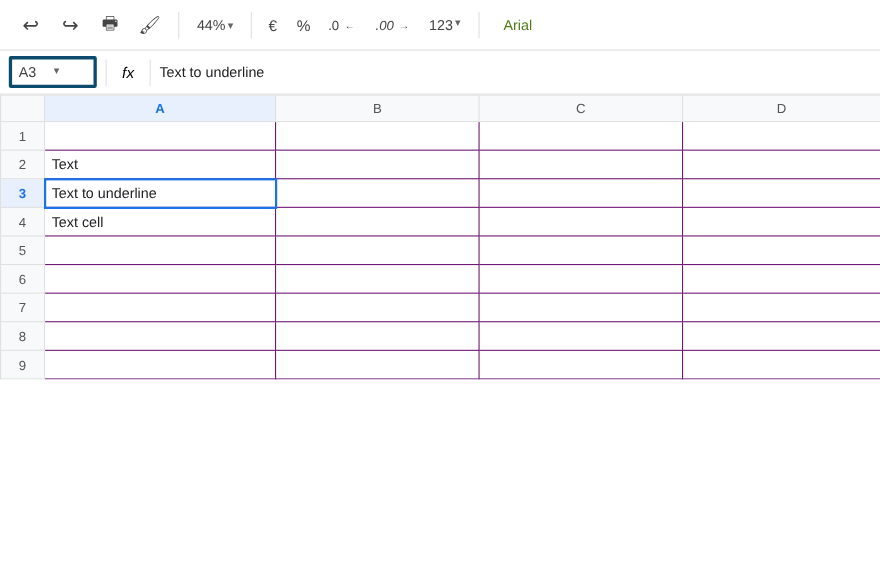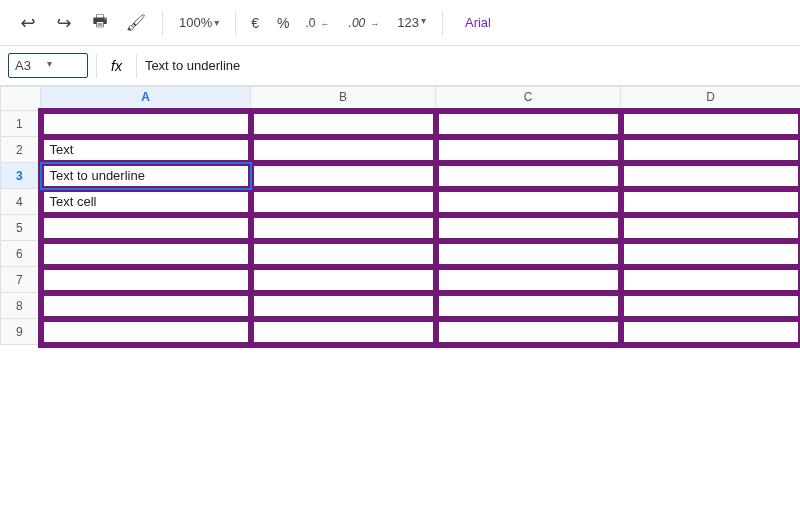--- a/index.html
+++ b/index.html
@@ -70,21 +70,21 @@
       cursor: pointer;
       padding: 4px 6px;
       border-radius: 4px;
       font-size: 13px;
       color: #444;
     }
     .font-name {
       display: flex;
       align-items: center;
       font-size: 13px;
-      color: #6d28d9;
+      color: #4d7c0f;
       cursor: pointer;
       padding: 4px 6px;
       border-radius: 4px;
       margin-left: 6px;
     }
 
     
     #formula-bar {
       display: flex;
       align-items: center;
@@ -95,21 +95,21 @@
     }
     .cell-ref {
       display: flex;
       align-items: flex-start;
       gap: 16px;
       min-width: 80px;
       font-size: 13px;
       color: #444;
       cursor: pointer;
       padding: 4px 6px;
-      border: 1px solid #0c4a6e;
+      border: 3px solid #0c4a6e;
       border-radius: 2px;
     }
     .cell-ref-chevron {
       font-size: 10px;
       color: #666;
     }
     .formula-bar-divider {
       width: 1px;
       height: 24px;
       background: #e0e0e0;
@@ -175,21 +175,21 @@
       font-weight: 600;
     }
     .corner-header {
       background: #f8f9fa;
       border: 1px solid #e0e0e0;
       width: 40px;
       min-width: 40px;
     }
 
     td.cell {
-      border: 6px solid #701a75;
+      border: 1px solid #701a75;
       height: 26px;
       padding: 0 6px;
       font-size: 13px;
       color: #202124;
       white-space: nowrap;
       overflow: hidden;
       vertical-align: middle;
     }
 
     td.cell.selected {
@@ -212,21 +212,21 @@
 
 <div id="toolbar">
   <button class="toolbar-btn" title="Undo">↩</button>
   <button class="toolbar-btn" title="Redo">↪</button>
   <button class="toolbar-btn" title="Print" style="font-size:16px;">🖶</button>
   <button class="toolbar-btn" title="Paint format" style="font-size:16px;">🖌</button>
 
   <div class="toolbar-divider"></div>
 
   <div class="zoom-control">
-    <span>100%</span>
+    <span>44%</span>
     <span style="font-size:10px;color:#666;">▾</span>
   </div>
 
   <div class="toolbar-divider"></div>
 
   <div class="toolbar-currency">
     <span>€</span>
     <span>%</span>
     <span style="font-size:12px; display:flex; align-items:center; cursor:pointer; padding:4px 3px; border-radius:4px;">.0<span style="font-size:9px;">←</span></span>
     <span style="font-size:12px; display:flex; align-items:center; cursor:pointer; padding:4px 3px; border-radius:4px;font-style:italic;">.00<span style="font-size:9px;">→</span></span>

